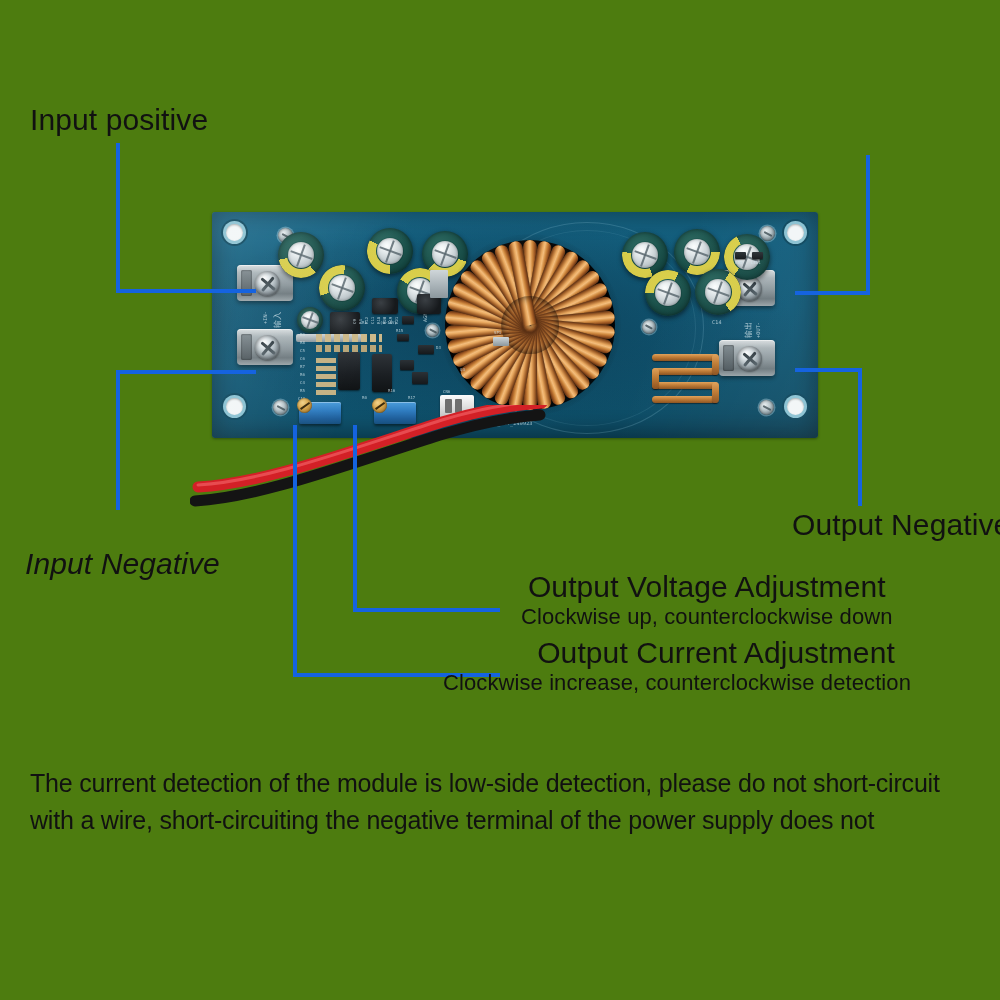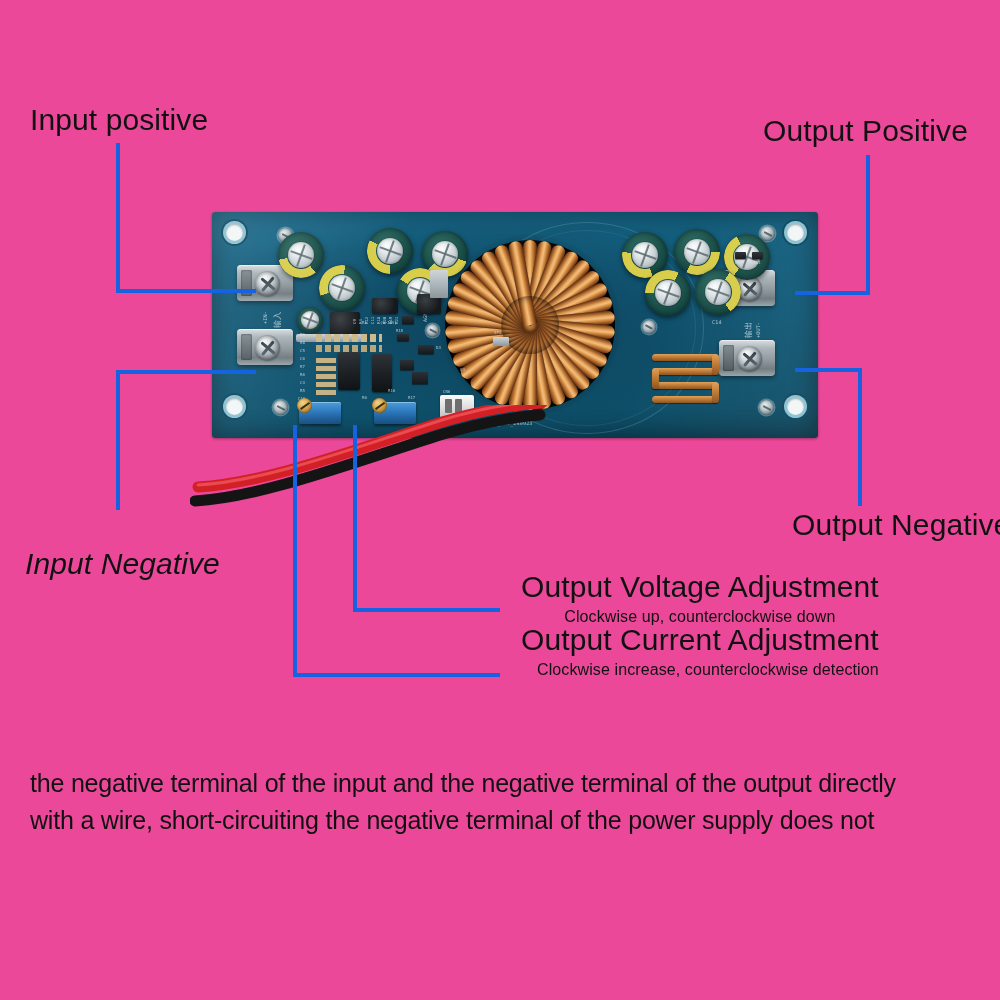--- a/index.html
+++ b/index.html
@@ -1,22 +1,22 @@
 <!DOCTYPE html>
 <html><head>
 <meta charset="utf-8">
 <style>
   html,body{margin:0;padding:0;background:#ffffff;}
   body{width:1000px;height:1000px;overflow:hidden;font-family:"Liberation Sans",sans-serif;}
-  #page{position:relative;width:1000px;height:1000px;background:#ec4899;}
+  #page{position:relative;width:1000px;height:1000px;background:#4d7c0f;}
 
   
   .callout{position:absolute;color:#111111;white-space:nowrap;}
   .callout .title{font-size:30px;line-height:34px;font-weight:400;letter-spacing:.1px;}
-  .callout .sub{font-size:16px;line-height:26px;font-weight:400;letter-spacing:.1px;}
+  .callout .sub{font-size:22px;line-height:26px;font-weight:400;letter-spacing:.1px;}
   .c-center{text-align:center;}
   .c-left{text-align:left;}
 
   
   .lead{position:absolute;background:#1563E0;}
   .lead.h{height:4px;}
   .lead.v{width:4px;}
 
   
   #paragraph{position:absolute;left:30px;top:765px;width:950px;
@@ -417,36 +417,33 @@
   <div class="lead h" style="left:293px;top:673px;width:207px;"></div>
 
   <div class="callout c-left" style="left:30px;top:103px;">
     <div class="title">Input positive</div>
   </div>
 
   <div class="callout c-left" style="left:25px;top:547px;font-style:italic;">
     <div class="title">Input Negative</div>
   </div>
 
-  <div class="callout c-left" style="left:763px;top:114px;">
-    <div class="title">Output Positive</div>
-  </div>
 
   <div class="callout c-left" style="left:792px;top:508px;text-align:right;">
     <div class="title">Output Negative</div>
   </div>
 
   <div class="callout c-center" style="left:521px;top:570px;">
     <div class="title">Output Voltage Adjustment</div>
     <div class="sub">Clockwise up, counterclockwise down</div>
   </div>
 
-  <div class="callout c-center" style="left:521px;top:623px;text-align:right;">
+  <div class="callout c-center" style="left:521px;top:636px;">
     <div class="title">Output Current Adjustment</div>
     <div class="sub" style="margin-left:-78px;">Clockwise increase, counterclockwise detection</div>
   </div>
 
   <div id="paragraph">
-    <p>the negative terminal of the input and the negative terminal of the output directly</p>
+    <p>The current detection of the module is low-side detection, please do not short-circuit</p>
     <p>with a wire, short-circuiting the negative terminal of the power supply does not</p>
   </div>
 
 </div>
 
 </body></html>

